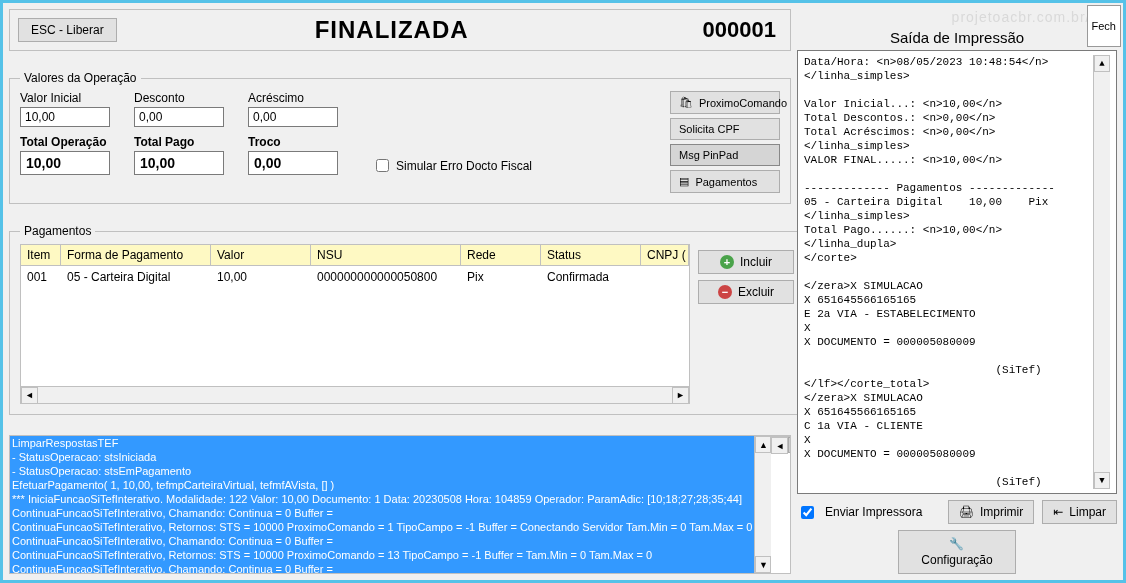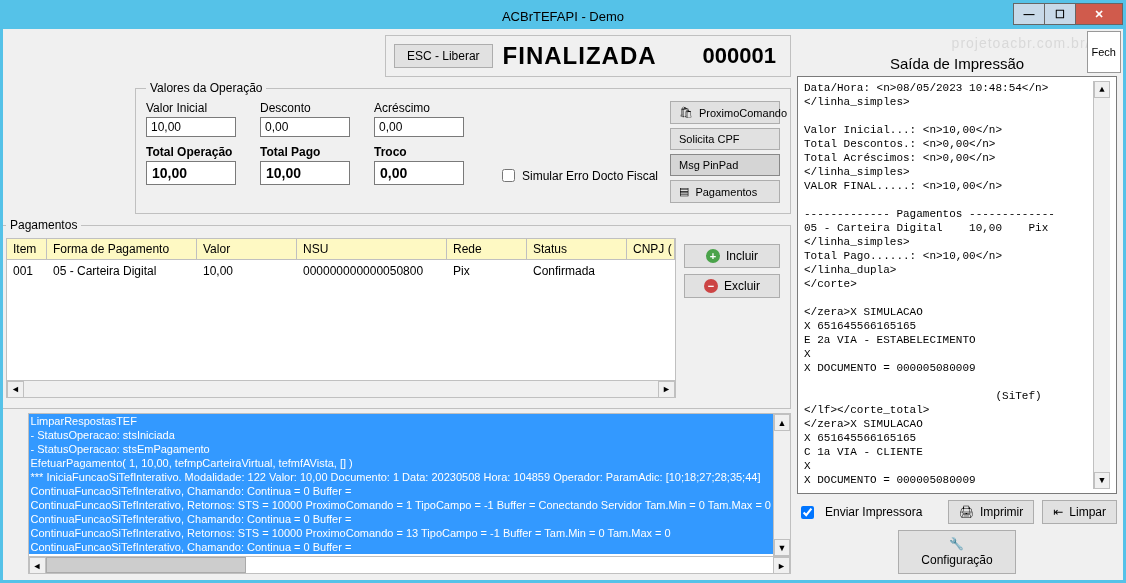--- a/index.html
+++ b/index.html
@@ -58,23 +58,22 @@
     padding: 6px;
     display: flex;
     gap: 6px;
     overflow: hidden;
     position: relative;
   }
   .left-col {
     flex: 1;
     display: flex;
     flex-direction: column;
-    gap: 4px;
+    gap: 20px;
     min-width: 0;
-    align-items: flex-end;
   }
   .right-col {
     width: 320px;
     display: flex;
     flex-direction: column;
     position: relative;
   }
   .fechar-tab {
     position: absolute;
     top: -4px;
@@ -238,21 +237,21 @@
   .round-icon.minus{ background:#c44; }
   .log-box {
     flex:1;
     border:1px solid #c0c0c0;
     background:#fff;
     overflow:hidden;
     font-family: Tahoma, sans-serif;
     font-size:11px;
     min-height:130px;
     display:flex;
-    flex-direction:column;
+    flex-direction:row;
   }
   .log-lines {
     flex:1;
     overflow:hidden;
     padding:0;
   }
   .log-lines div {
     background:#3399ff;
     color:#fff;
     padding:0 2px;
@@ -335,28 +334,20 @@
     gap:2px;
     cursor:pointer;
     font-family:inherit;
     font-size:12px;
   }
 </style>
 </head>
 <body>
 
 <div class="window">
-  <div class="titlebar">
-    <div class="title">ACBrTEFAPI - Demo</div>
-    <div class="win-buttons">
-      <div class="win-btn min">—</div>
-      <div class="win-btn max">☐</div>
-      <div class="win-btn close">✕</div>
-    </div>
-  </div>
 
   <div class="body">
 
     <div class="left-col">
 
       <div class="header-row">
         <button class="btn">ESC - Liberar</button>
         <div class="status-text">FINALIZADA</div>
         <div class="order-num">000001</div>
       </div>

